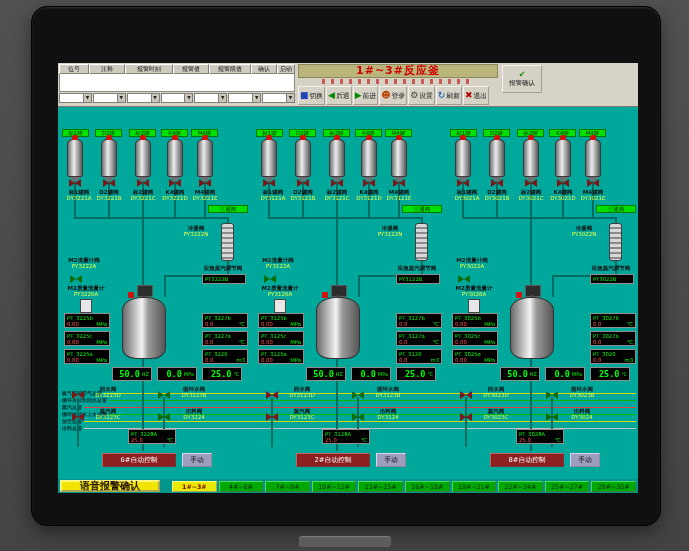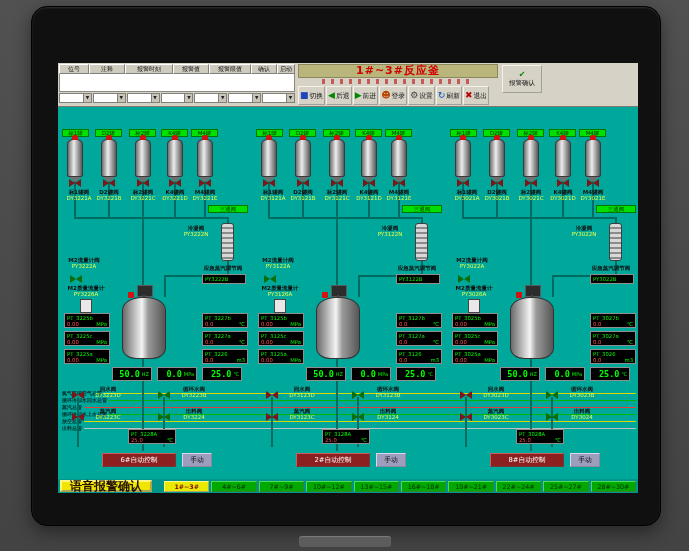--- a/index.html
+++ b/index.html
@@ -86,22 +86,22 @@
   .dbox{position:absolute;width:40px;height:14px;background:#000;border:1px solid #8f8f8f;box-sizing:border-box;
     display:flex;align-items:center;justify-content:flex-end;padding:0 2px;gap:2px;}
   .dval{font-family:"DejaVu Sans Mono",monospace;font-size:8.5px;color:#00ff00;font-weight:bold;}
   .dunit{font-size:5px;color:#00ff00;}
   .auto-btn{position:absolute;width:74px;height:14px;background:#8c1f1f;border:1px outset #c76060;color:#fff;
     font-size:6.8px;line-height:12px;text-align:center;box-sizing:border-box;cursor:pointer;}
   .manual-btn{position:absolute;width:30px;height:14px;background:#9d9dbe;border:1px outset #d6d6ec;color:#101010;
     font-size:6.8px;line-height:12px;text-align:center;box-sizing:border-box;cursor:pointer;}
   
   .footer{height:14px;display:flex;align-items:center;gap:2px;padding:1px 2px;box-sizing:border-box;background:#00958a;}
-  .voice-btn{width:92px;height:12px;background:#f0e400;border:2px outset #fff680;box-sizing:border-box;
-    font-size:12px;font-weight:bold;line-height:8px;text-align:center;color:#201000;cursor:pointer;}
+  .voice-btn{width:100px;height:12px;background:#f0e400;border:2px outset #fff680;box-sizing:border-box;
+    font-size:10px;font-weight:bold;line-height:8px;text-align:center;color:#201000;cursor:pointer;}
   .pages{flex:1;display:flex;gap:2px;margin-left:10px;}
   .page-btn{flex:1;height:11px;background:#00a800;border:1px outset #55d855;box-sizing:border-box;
     font-size:6.3px;line-height:9px;text-align:center;color:#002900;cursor:pointer;white-space:nowrap;overflow:hidden;}
   .page-btn.active{background:#eaea00;color:#7a0000;font-weight:bold;border-color:#fff890;}
 </style>
 </head>
 <body>
 
 <div class="monitor">
   <div class="screen">

